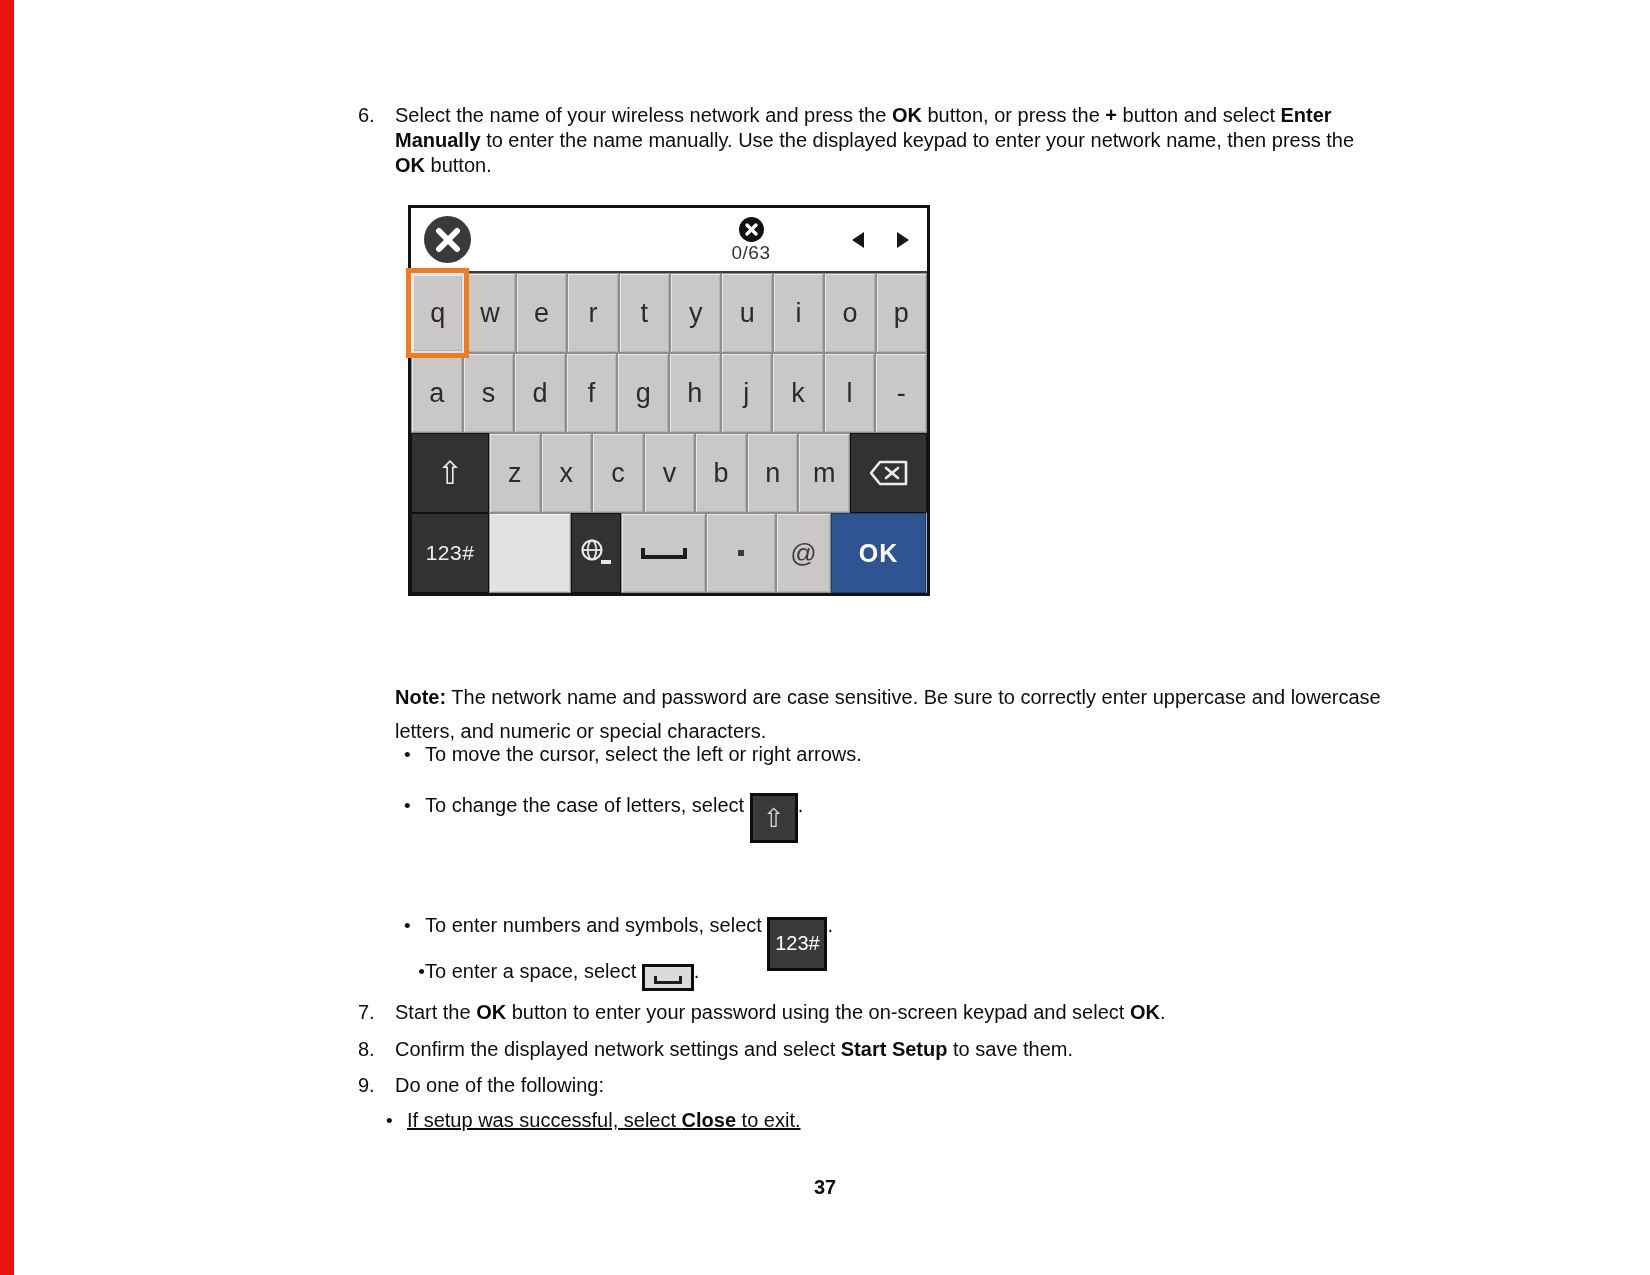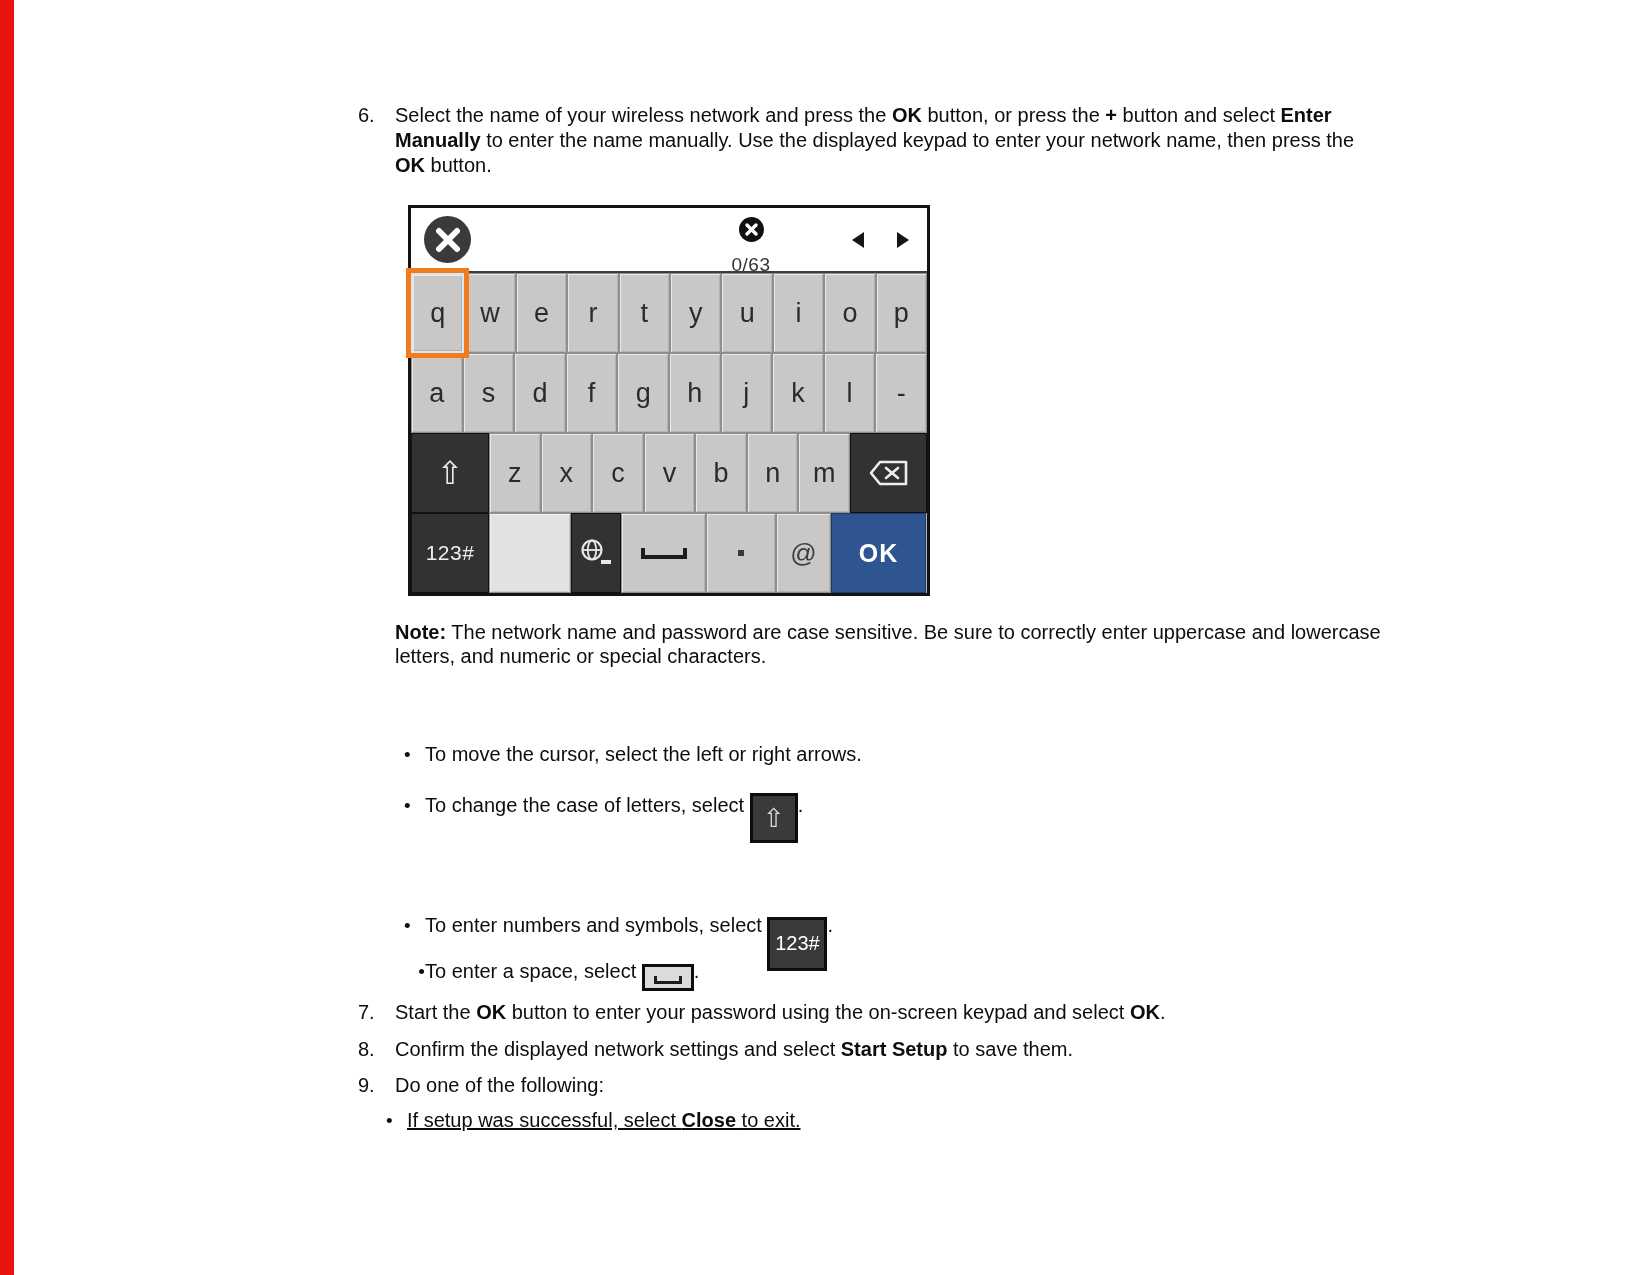--- a/index.html
+++ b/index.html
@@ -5,36 +5,36 @@
   html,body{margin:0;padding:0;background:#ffffff;}
   .page{position:relative;width:1650px;height:1275px;background:#ffffff;overflow:hidden;
         font-family:"Liberation Sans",sans-serif;color:#0d0d0d;}
   .red-strip{position:absolute;left:0;top:0;width:14px;height:1275px;background:#e8140c;}
 
   
   .step{position:absolute;left:358px;display:flex;font-size:20px;line-height:25px;}
   .step .num{width:37px;flex:0 0 37px;}
   .step .txt{width:992px;}
   b{font-weight:bold;}
-  .note{position:absolute;left:395px;top:620px;width:990px;font-size:20px;line-height:24px;}
+  .note{position:absolute;left:395px;top:680px;width:990px;font-size:20px;line-height:34px;}
   .bullet{position:absolute;left:404px;font-size:20px;line-height:25px;white-space:nowrap;}
   .bullet::before{content:"\2022";display:inline-block;width:21px;font-size:19px;}
   .sub-bullet{left:386px;text-decoration:underline;}
   .page-num{position:absolute;top:1176px;left:0;width:1650px;text-align:center;
             font-size:20px;font-weight:bold;}
 
   
   .kb{position:absolute;left:408px;top:205px;width:516px;height:385px;border:3px solid #131313;background:#fff;}
   .kb-top{position:relative;height:63px;background:#ffffff;border-bottom:2px solid #3d3d3d;}
   .close-btn{position:absolute;left:13px;top:8px;width:47px;height:47px;border-radius:50%;
              background:#3a3a3a;display:flex;align-items:center;justify-content:center;}
   .counter-wrap{position:absolute;left:302px;top:9px;width:76px;text-align:center;}
   .clear-icon{width:25px;height:25px;border-radius:50%;background:#101010;margin:0 auto;
               display:flex;align-items:center;justify-content:center;}
-  .counter{font-size:19px;color:#333;margin-top:12px;letter-spacing:0.5px;}
+  .counter{font-size:19px;color:#333;margin-top:0px;letter-spacing:0.5px;}
   .tri{position:absolute;top:24px;width:0;height:0;border-top:8px solid transparent;border-bottom:8px solid transparent;}
   .tri-left{left:441px;border-right:12px solid #161616;}
   .tri-right{left:486px;border-left:12px solid #161616;}
 
   .kb-keys{height:320px;background:#b1b0ae;}
   .krow{display:flex;height:80px;}
   .key{box-sizing:border-box;background:#c9c8c6;border:1px solid #8f8e8c;
        box-shadow:inset 1px 1px 0 rgba(255,255,255,.6), inset -1px -1px 0 rgba(0,0,0,.10);
        display:flex;align-items:center;justify-content:center;
        font-size:27px;color:#2b2b2b;}
@@ -190,13 +190,14 @@
     <span class="num">8.</span>
     <div class="txt"><span>Confirm the displayed network settings and select </span><b>Start Setup</b><span> to save them.</span></div>
   </div>
   <div class="step" style="top:1073px;">
     <span class="num">9.</span>
     <div class="txt"><span>Do one of the following:</span></div>
   </div>
 
   <div class="bullet sub-bullet" style="top:1108px;"><span>If setup was successful, select </span><b>Close</b><span> to exit.</span></div>
 
+  <div class="page-num">37</div>
 </div>
 
 </body></html>

